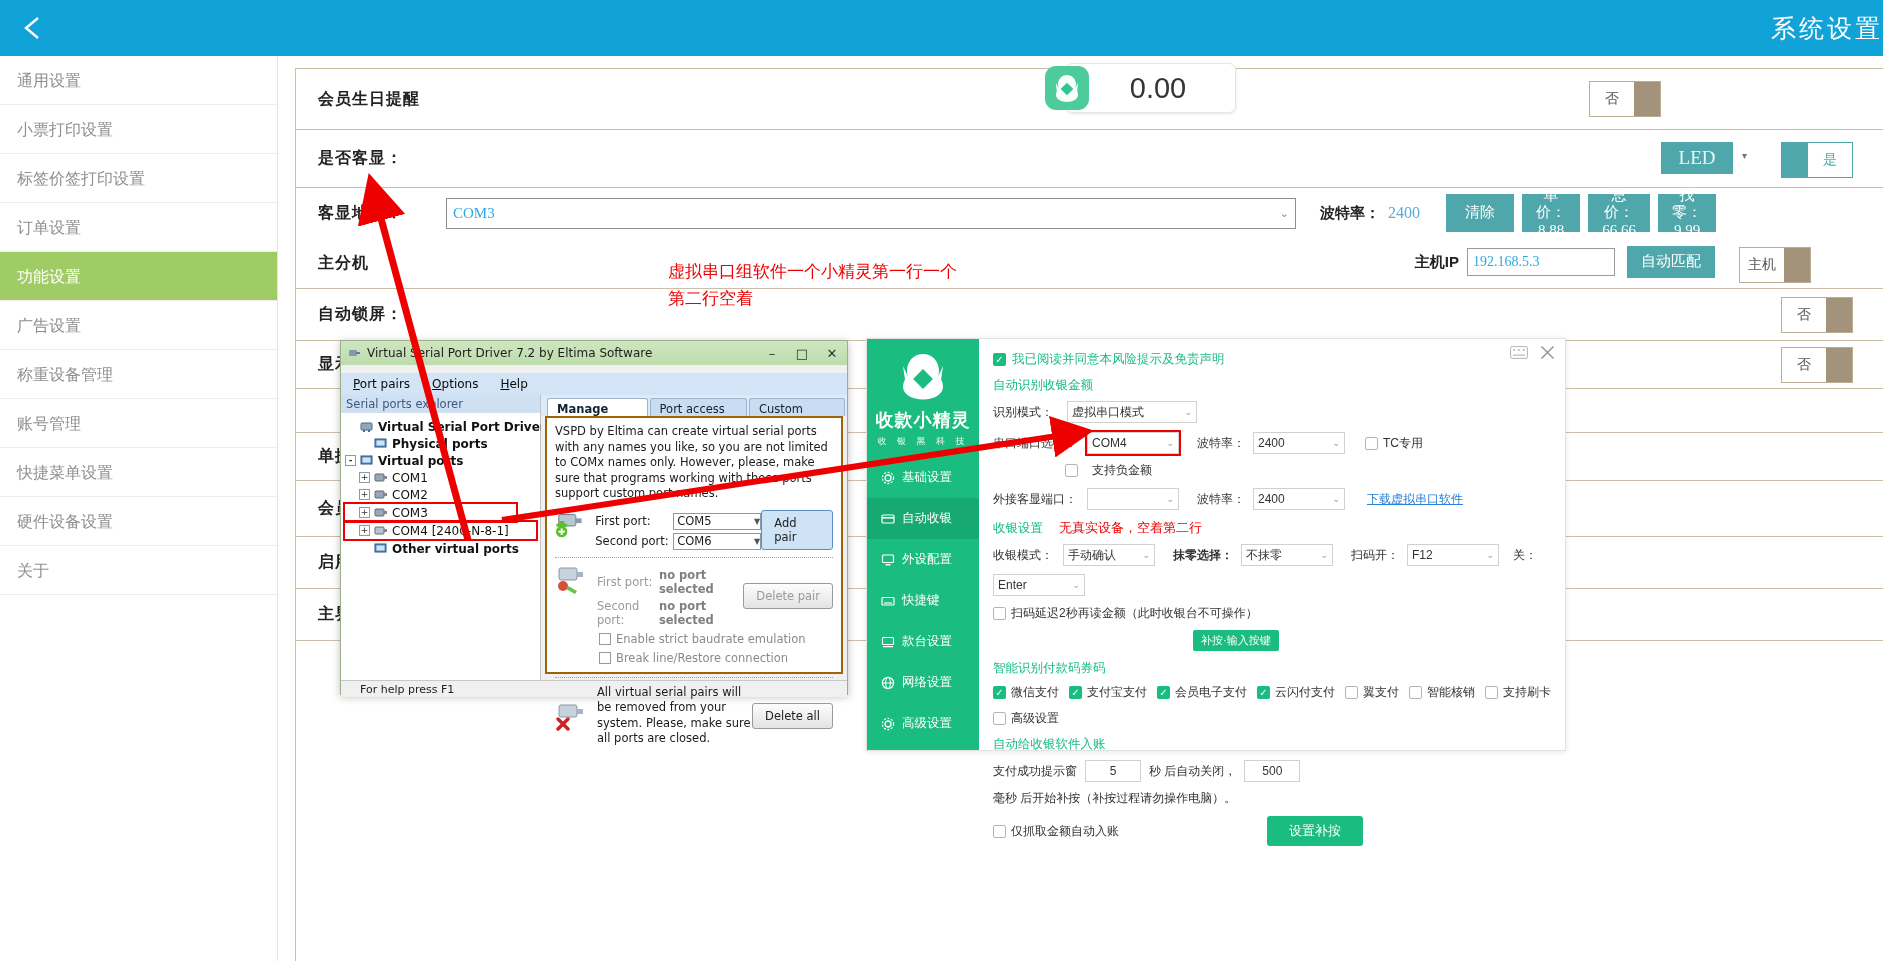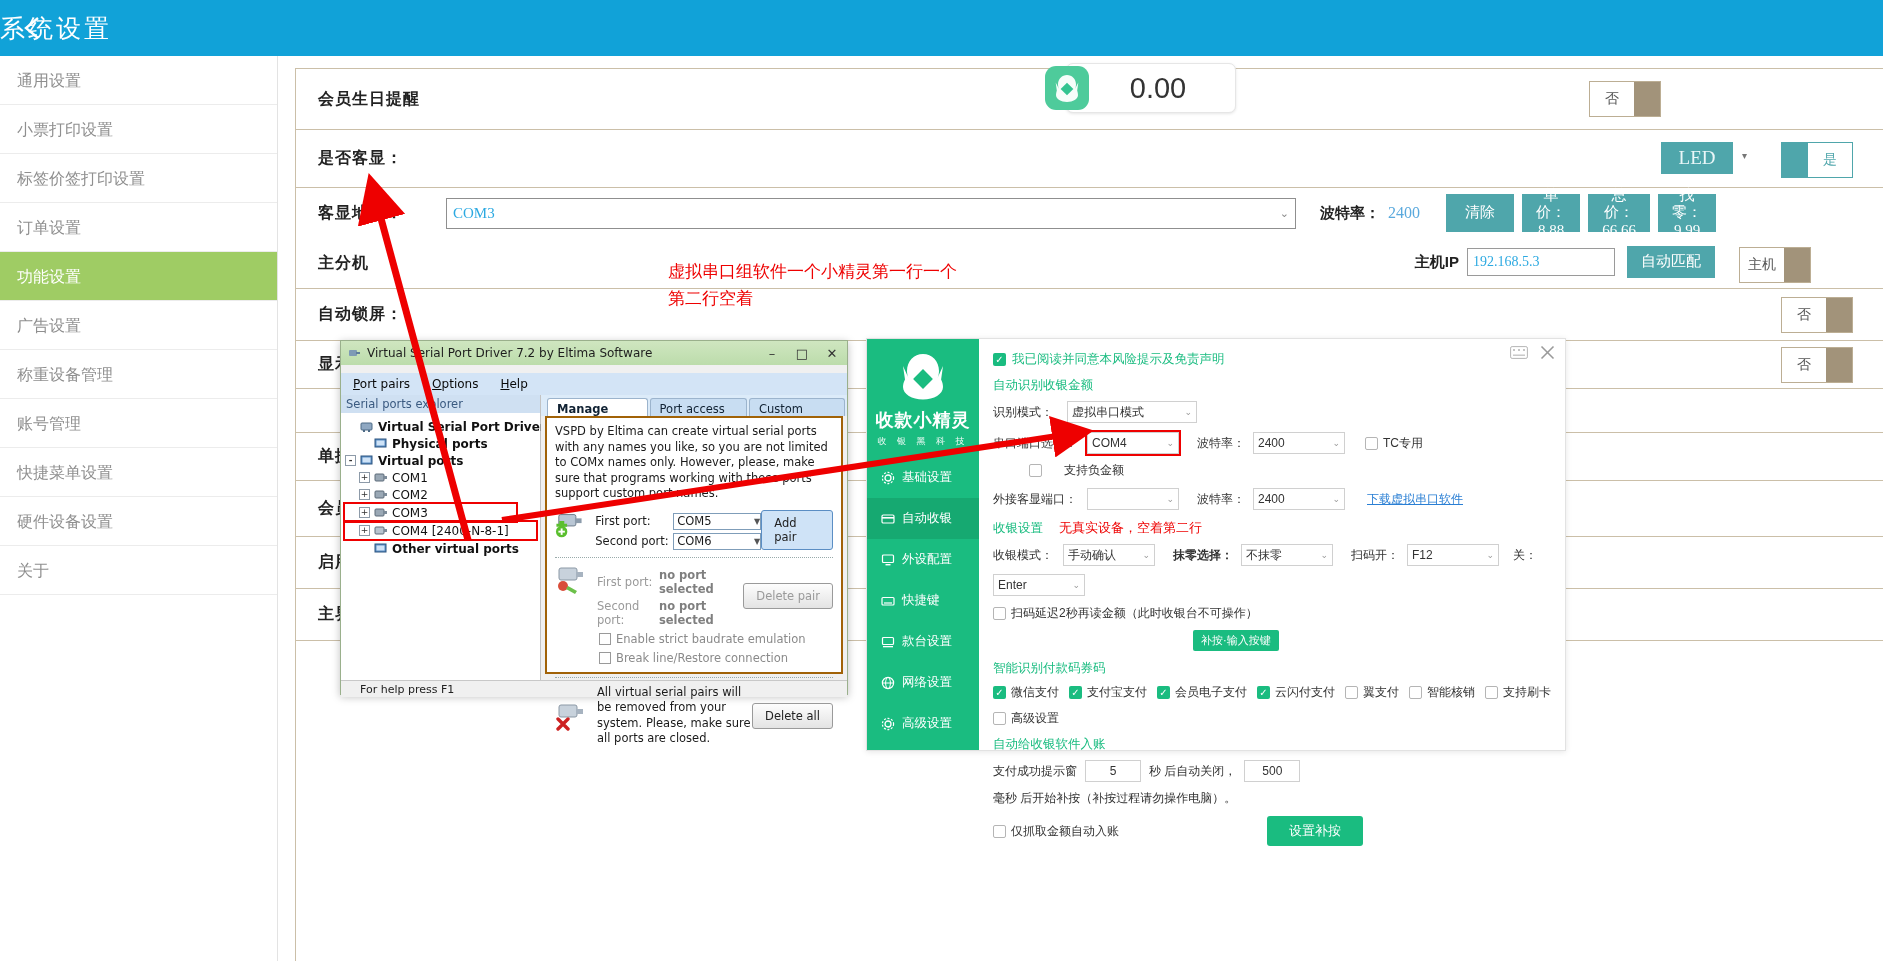--- a/index.html
+++ b/index.html
@@ -15,21 +15,21 @@
   .topbar{
     position:absolute; left:0; top:0; width:1883px; height:56px;
     background:#11a2d8; color:#fff;
   }
   .topbar .back{
     position:absolute; left:14px; top:8px; width:40px; height:40px;
     cursor:pointer; color:#fff;
   }
   .topbar .title{
     position:absolute; left:0; top:0; width:1883px; height:56px;
-    line-height:56px; text-align:left;
+    line-height:56px; text-align:right;
     font-size:25px; letter-spacing:3px; color:#fff;
   }
 
   
   .sidebar{
     position:absolute; left:0; top:56px; width:278px; height:905px;
     background:#fff; border-right:1px solid #e3e3e3;
   }
   .side-item{
     height:49px; line-height:49px; padding-left:17px;
@@ -646,21 +646,21 @@
       </span>
       <span style="margin-left:10px;">波特率：</span>
       <span class="fsel" style="width:70px;">
         <span>2400</span>
         <span class="cr">⌄</span>
       </span>
       <span style="display:flex; align-items:center; gap:5px; margin-left:12px;">
         <span class="cbx empty"></span>
         <span>TC专用</span>
       </span>
-      <span style="display:flex; align-items:center; gap:22px; margin-left:36px;">
+      <span style="display:flex; align-items:center; gap:14px; margin-left:72px;">
         <span class="cbx empty"></span>
         <span>支持负金额</span>
       </span>
     </div>
 
     <div class="frow">
       <span style="width:86px;">外接客显端口：</span>
       <span class="fsel" style="width:88px;">
         <span></span>
         <span class="cr">⌄</span>

